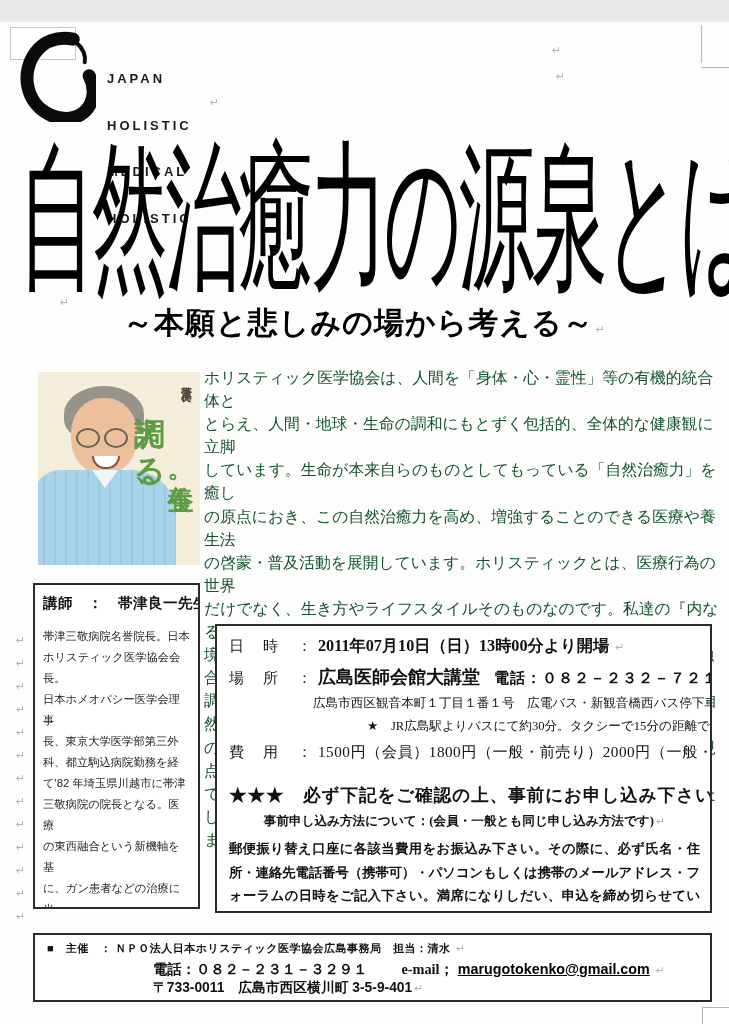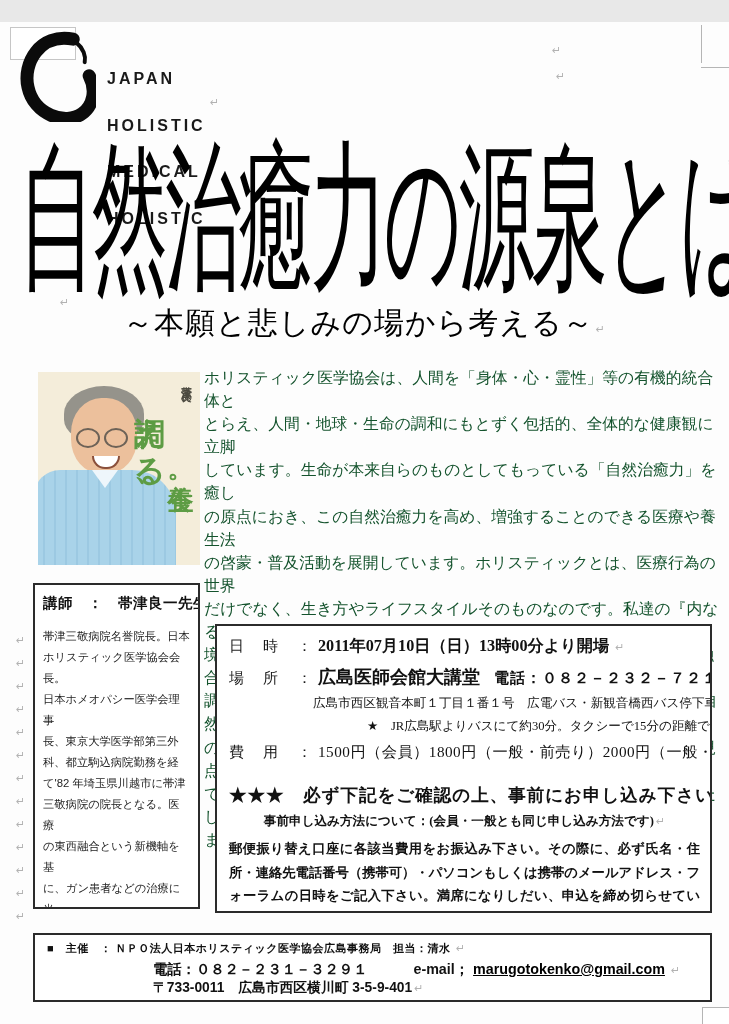--- a/index.html
+++ b/index.html
@@ -8,30 +8,30 @@
   
   .top-strip{position:absolute;left:0;top:0;width:729px;height:22px;background:#e8e8e8;}
   .artifact-box-tl{position:absolute;left:10px;top:27px;width:64px;height:31px;background:#fff;border:1px solid #c6c6c6;}
   .cropmark-v{position:absolute;left:701px;top:25px;width:1px;height:38px;background:#b5b5b5;}
   .cropmark-h{position:absolute;left:701px;top:67px;width:28px;height:1px;background:#b5b5b5;}
   .artifact-box-br{position:absolute;left:702px;top:1007px;width:26px;height:16px;background:#fff;border:1px solid #b5b5b5;}
 
   
   .logo{position:absolute;left:20px;top:30px;width:76px;height:92px;}
   .society{position:absolute;left:107px;top:40px;font-family:"Liberation Sans","DejaVu Sans",sans-serif;
-           font-size:16px;line-height:15.5px;letter-spacing:3px;font-weight:600;color:#1a1a1a;white-space:pre;}
+           font-size:13px;line-height:15.5px;letter-spacing:3px;font-weight:600;color:#1a1a1a;white-space:pre;}
   .society div{height:15.5px;}
   .forum-title{position:absolute;left:205px;top:30px;font-size:56px;letter-spacing:5px;color:#000;white-space:nowrap;}
 
   
   .main-title{position:absolute;left:0;top:112px;width:729px;text-align:center;height:180px;margin-left:19px;}
   .main-title span{display:inline-block;font-size:76px;letter-spacing:-3px;white-space:nowrap;
                    transform:scaleY(2.12);transform-origin:50% 0;color:#000;}
   .subtitle{position:absolute;left:0;top:303px;width:729px;text-align:center;
-            font-size:30px;font-weight:normal;letter-spacing:1px;color:#000;}
+            font-size:30px;font-weight:bold;letter-spacing:1px;color:#000;}
 
   
   .intro{position:absolute;left:204px;top:366px;width:518px;font-size:15.8px;line-height:23.1px;
          white-space:pre-line;color:#14532d;font-family:Liberation Serif, serif;}
 
   
   .photo{position:absolute;left:38px;top:372px;width:162px;height:193px;background:#f4edda;overflow:hidden;}
   .photo .hair{position:absolute;left:26px;top:14px;width:80px;height:56px;background:#95938b;border-radius:52% 52% 42% 42%;}
   .photo .face{position:absolute;left:33px;top:26px;width:66px;height:76px;background:#ecc09c;border-radius:46%;}
   .photo .glass{position:absolute;top:56px;width:20px;height:16px;border:2px solid #6d6257;border-radius:50%;}
@@ -73,21 +73,21 @@
   .r-body{font-family:"Liberation Sans","DejaVu Sans",sans-serif;font-weight:bold;font-size:13.3px;
           line-height:23.5px;margin-top:7px;white-space:normal;text-align:justify;}
 
   
   .org-box{position:absolute;left:33px;top:933px;width:679px;height:69px;border:2px solid #2b2b2b;
            box-sizing:border-box;padding:6px 12px;background:#fff;
            font-family:"Liberation Sans","DejaVu Sans",sans-serif;font-weight:bold;overflow:hidden;}
   .org-line1{font-size:11px;letter-spacing:0.5px;white-space:nowrap;}
   .org-line2{padding-left:106px;margin-top:4px;font-size:14.3px;white-space:nowrap;}
   .org-line3{padding-left:106px;margin-top:0;font-size:13.8px;white-space:nowrap;}
-  .email-label{margin-left:42px;}
+  .email-label{margin-left:30px;font-family:Liberation Serif, serif;}
   .email-link{text-decoration:underline;color:#000;cursor:pointer;}
 
   
   .rm::after{content:"\21B5";color:#b2b2b2;font-size:11px;font-weight:normal;
              font-family:"DejaVu Sans",sans-serif;vertical-align:baseline;margin-left:2px;}
   .pmark{position:absolute;width:10px;height:12px;}
   .pmark::before{content:"\21B5";color:#b2b2b2;font-size:11px;font-family:"DejaVu Sans",sans-serif;}
 </style>
 </head>
 <body>

